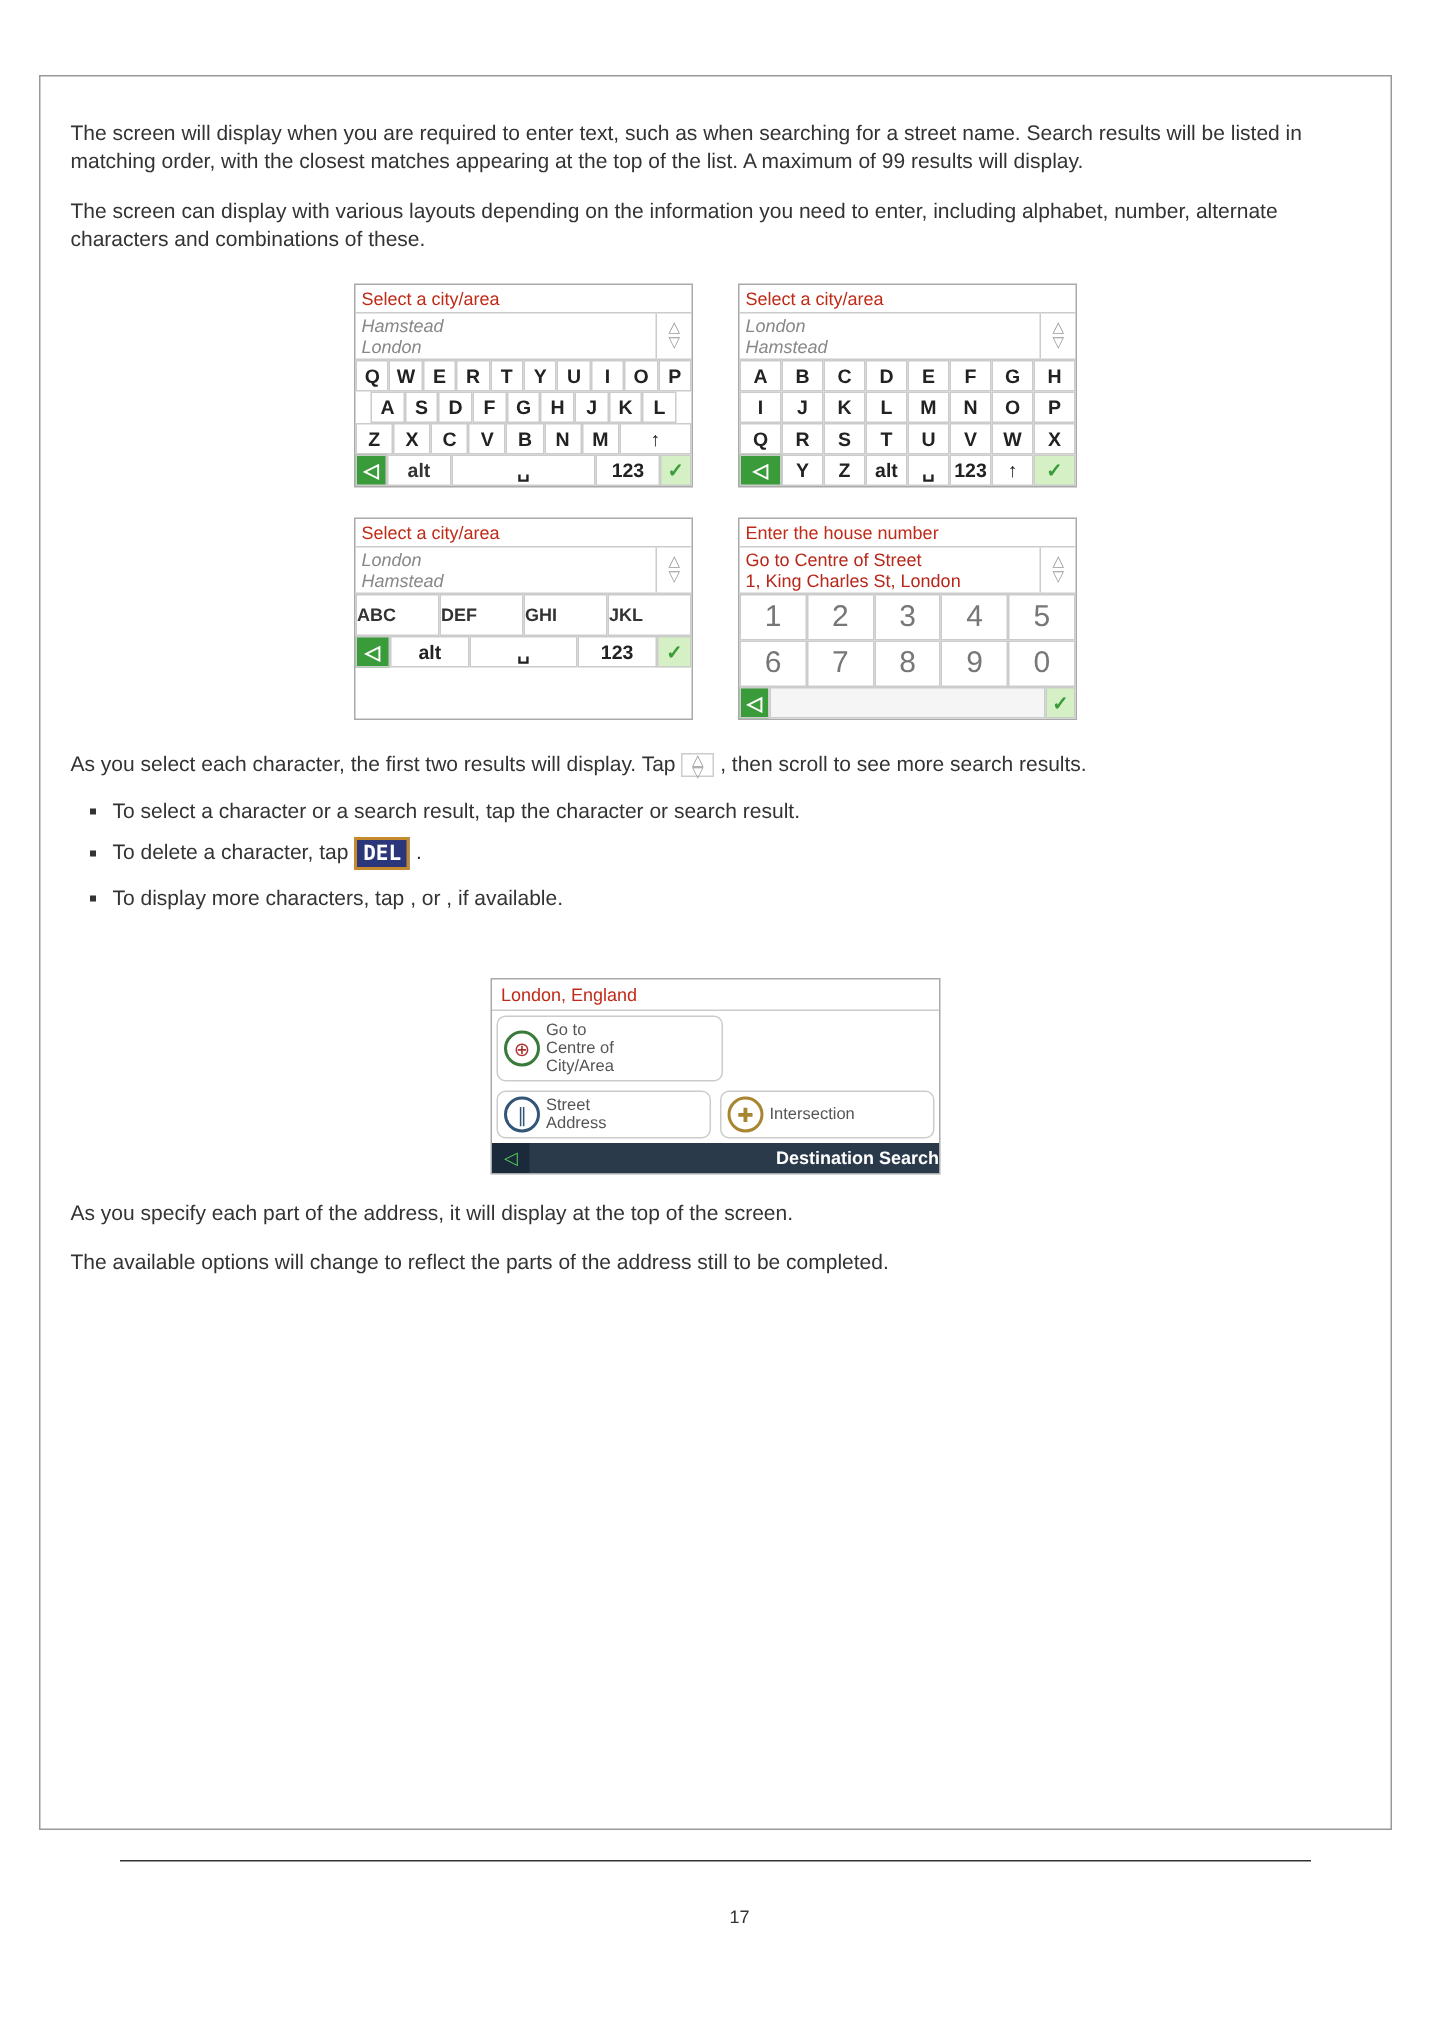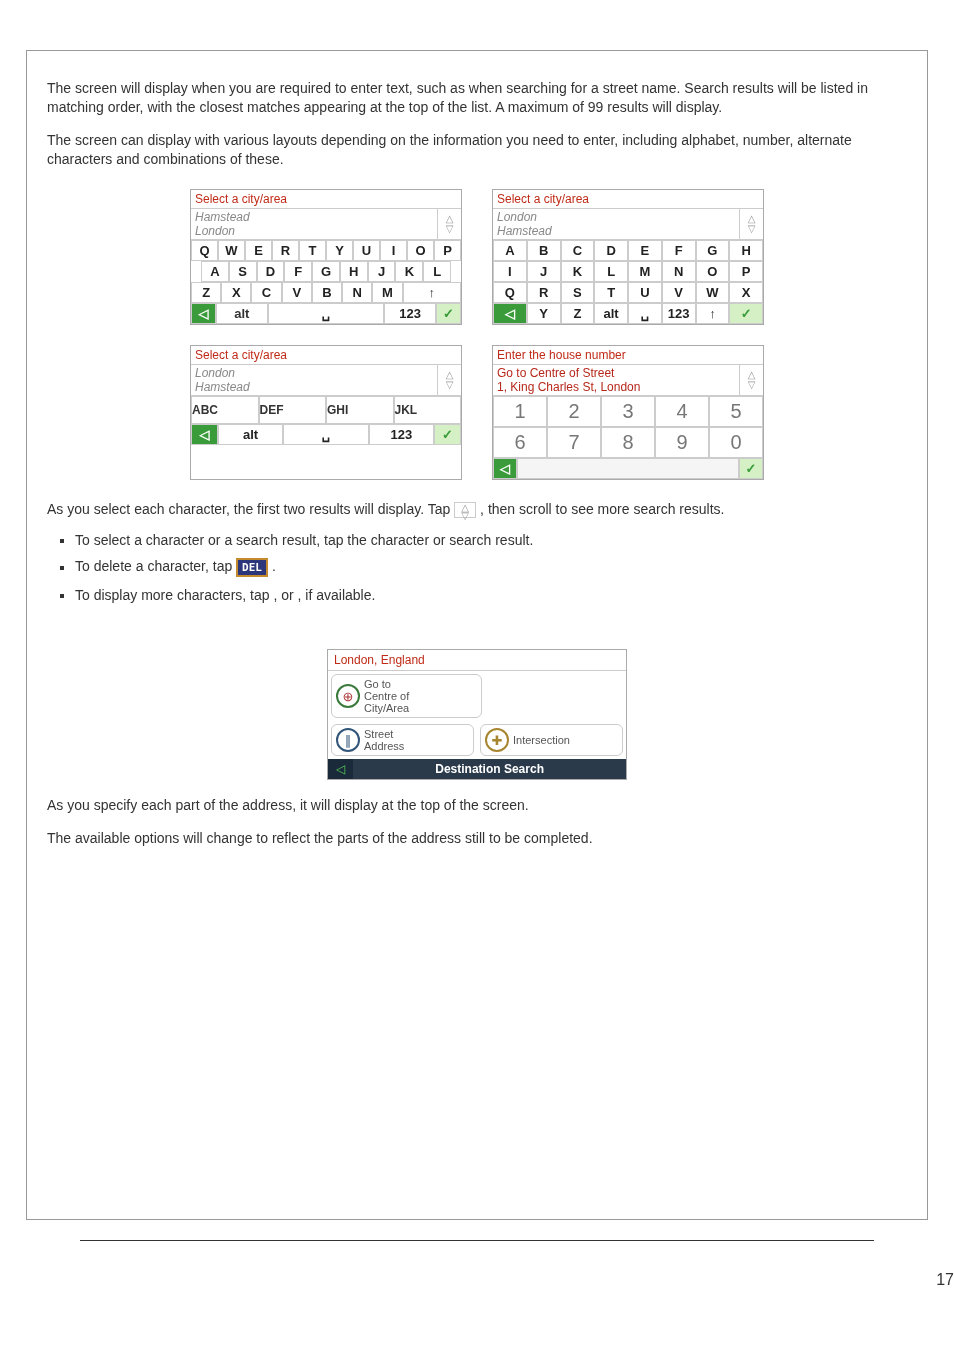--- a/index.html
+++ b/index.html
@@ -1,47 +1,47 @@
 <!DOCTYPE html>
 <html><head>
   <meta charset="utf-8">
   <style>
     * { box-sizing: border-box; margin: 0; padding: 0; }
     body { background: #fff; width: 954px; font-family: Arial, sans-serif; font-size: 14px; color: #333; }
     .page { border: 1px solid #999; margin: 50px 26px 20px 26px; padding: 28px 20px 24px 20px; min-height: 1170px; position: relative; }
     .para { margin-bottom: 14px; line-height: 1.35; }
     .keyboards-row { display: flex; gap: 30px; justify-content: center; margin: 20px 0; }
-    .kb { border: 1px solid #aaa; width: 272px; background: #fff; }
+    .kb { border: 1px solid #aaa; width: 226px; background: #fff; }
     .kb-title { color: #c02b18; font-size: 12px; padding: 2px 4px; border-bottom: 1px solid #ccc; }
     .kb-result { display: flex; border-bottom: 1px solid #ccc; }
     .kb-result-text { flex: 1; padding: 1px 4px; font-style: italic; color: #888; font-size: 12px; }
     .kb-result-text .line2 { display: block; }
     .updown { width: 24px; border-left: 1px solid #ccc; display: flex; flex-direction: column; align-items: center; justify-content: center; font-size: 10px; color: #999; line-height: 10px; padding: 2px 0; }
     .kb-row { display: flex; }
     .key { flex: 1; border: 1px solid #ccc; text-align: center; font-size: 13px; font-weight: bold; padding: 2px 0; color: #222; }
     .key.thin { flex: 0.6; }
     .key.green { background: #3a9b3a; color: #fff; }
     .key.alt { color: #333; }
     .key.checkgreen { background: #d4f0c4; color: #3a9b3a; }
     .numkey { flex:1; border:1px solid #ccc; text-align:center; font-size:20px; color:#777; padding:3px 0;}
     .abckey { flex:1; border:1px solid #ccc; text-align:left; font-size:12px; font-weight:bold; padding:6px 0;}
     .bullets { list-style: square; padding-left: 28px; margin-bottom: 14px; }
     .bullets li { margin-bottom: 10px; }
     .inline-icon { display:inline-block; width:22px; height:16px; vertical-align: middle; border:1px solid #ccc; font-size:10px; text-align:center; line-height:8px; color:#999; padding-top:1px;}
-    .del-btn { display:inline-block; background:#2b377a; color:white; font-size:11px; border:2px solid #c58a2b; padding:1px 4px; font-weight:bold; vertical-align:middle; font-family: monospace;}
+    .del-btn { display:inline-block; background:#2b377a; color:white; font-size:14px; border:2px solid #c58a2b; padding:1px 4px; font-weight:bold; vertical-align:middle; font-family: monospace;}
     
     .dest-search { width: 300px; margin: 16px auto; border:1px solid #aaa; }
     .dest-title { color:#c02b18; font-size:12px; padding:3px 6px; border-bottom:1px solid #ccc; }
     .dest-row { display:flex; }
     .dest-cell { flex:1; display:flex; align-items:center; gap:4px; border:1px solid #ccc; border-radius:6px; margin:3px; padding:3px 4px; font-size:11px; color:#555;}
     .dest-icon { width:24px; height:24px; border:2px solid #568; border-radius:50%; display:flex; align-items:center; justify-content:center; font-size:13px;}
     .dest-footer { background:#2a3a4a; color:#fff; font-size:12px; display:flex; align-items:center; }
     .dest-footer-back { background:#1a2a3a; color:#5c5; padding:3px 8px; }
-    .dest-footer-text { flex:1; text-align:center; padding:3px 0; font-weight:bold;}
-    .footer-num { text-align:right; padding-top:30px; font-size:16px;padding-left:32px; }
+    .dest-footer-text { flex:1; text-align:right; padding:3px 0; font-weight:bold;}
+    .footer-num { text-align:center; padding-top:30px; font-size:12px;padding-left:32px; }
     hr.foot { margin: 10px 80px 0 80px; border:none; border-top:1px solid #333;}
   </style>
 </head>
 <body>
 
 <div class="page">
 
   <p class="para">The                       screen will display when you are required to enter text, such as when searching for a street name. Search results will be listed in matching order, with the closest matches appearing at the top of the list. A maximum of 99 results will display.</p>
   <p class="para">The                       screen can display with various layouts depending on the information you need to enter, including alphabet, number, alternate characters and combinations of these.</p>
 

